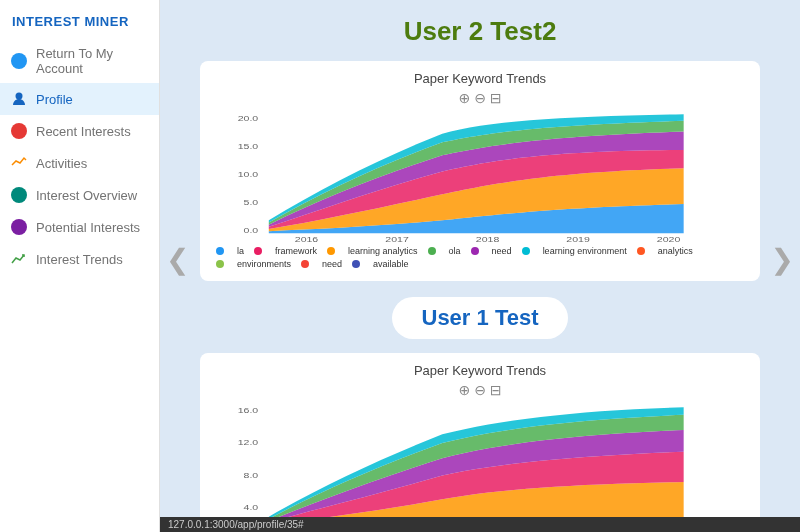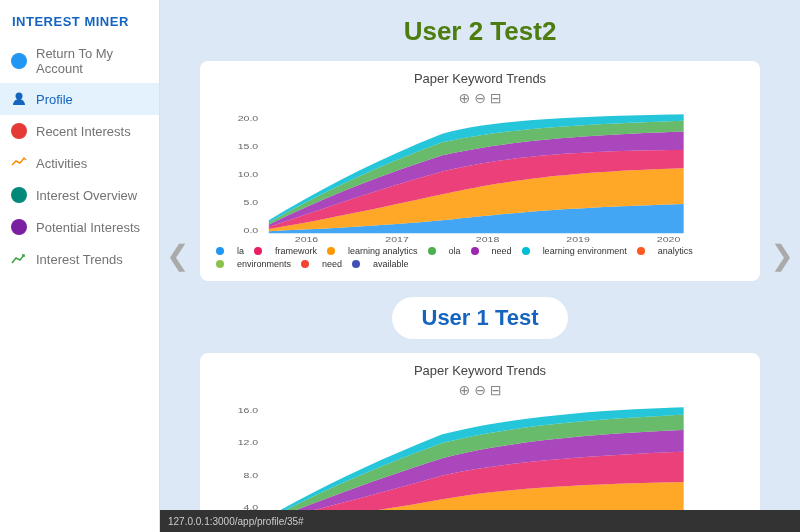--- a/index.html
+++ b/index.html
@@ -41,21 +41,21 @@
     
     .user2-title { text-align: center; font-size: 22px; font-weight: bold; color: #1565c0; background: #fff; border-radius: 30px; padding: 8px 30px; display: inline-block; margin: 0 auto 14px; }
     .user2-title-wrapper { display: flex; justify-content: flex-end; }
 
     
     .nav-arrow { position: absolute; top: 50%; transform: translateY(-50%); background: none; border: none; font-size: 28px; color: #aaa; cursor: pointer; z-index: 10; }
     .nav-arrow.left { left: 6px; }
     .nav-arrow.right { right: 6px; }
 
     
-    .status-bar { background: #333; color: #ccc; font-size: 10px; padding: 2px 8px; height: 22px; display: flex; align-items: center; }
+    .status-bar { background: #333; color: #ccc; font-size: 10px; padding: 2px 8px; height: 15px; display: flex; align-items: center; }
   </style>
 </head>
 <body>
 
 <div class="app-container">
 
   <div class="sidebar">
     <div class="sidebar-title">INTEREST MINER</div>
 
     <div class="sidebar-item">

